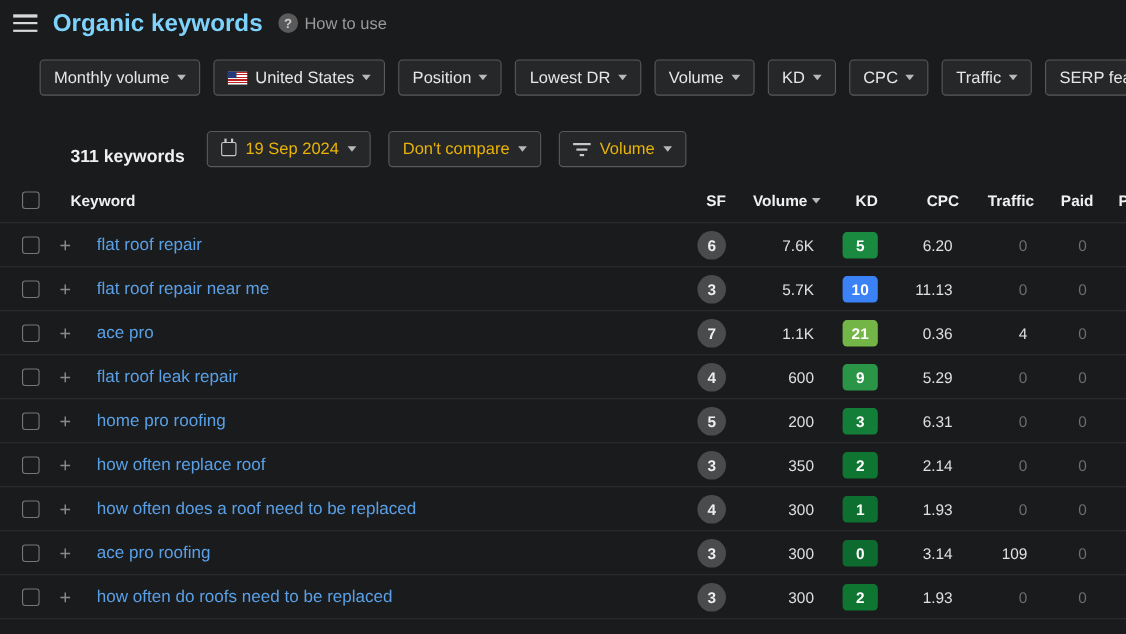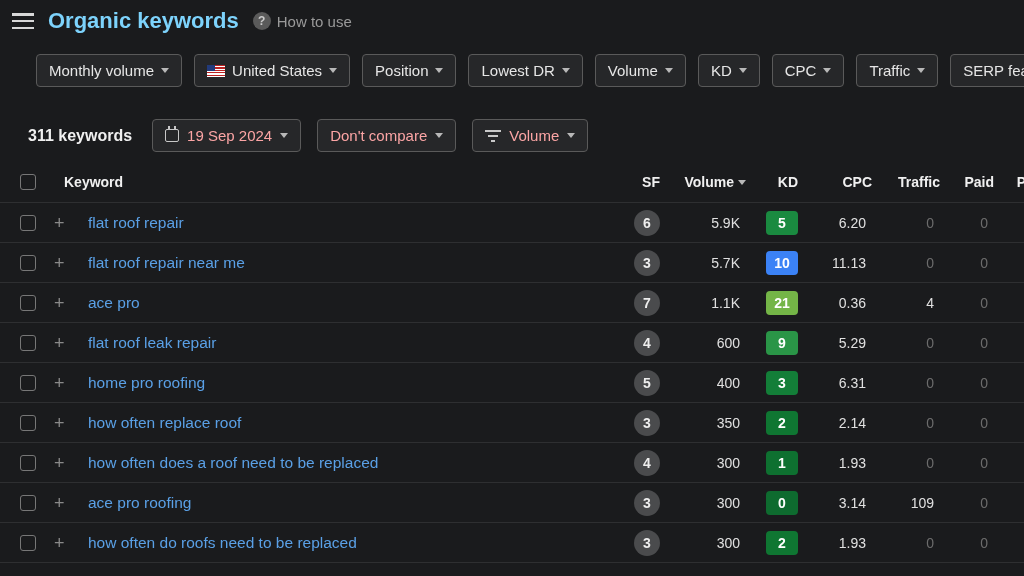--- a/index.html
+++ b/index.html
@@ -28,24 +28,24 @@
   }
   .chip {
     border:1px solid #5a5a5a; border-radius:4px; padding:7px 12px; display:flex; align-items:center; gap:7px;
     color:#e6e6e6; font-size:15px; white-space:nowrap; cursor:pointer; background:#262729;text-align:right;
   }
   .caret { width:0;height:0;border-left:4px solid transparent;border-right:4px solid transparent;border-top:5px solid #b8b8b8;}
   .flag { width:18px; height:12px; display:inline-block; position:relative; overflow:hidden;}
   .flag::before{content:"";position:absolute;inset:0;background:repeating-linear-gradient(#b22 0 1.2px,#fff 1.2px 2.4px);}
   .flag::after{content:"";position:absolute;left:0;top:0;width:8px;height:6px;background:#223a7a;}
   .toolbar {
-    display:flex; align-items:center; gap:16px; padding: 18px 24px 10px 28px;
+    display:flex; align-items:flex-end; gap:16px; padding: 18px 24px 10px 28px; margin-left: 36px;
   }
   .kw-count { font-size:16px; font-weight:700; color:#f0f0f0; margin-right:4px;}
-  .btn { border:1px solid #5a5a5a; border-radius:4px; padding:7px 12px; display:flex; align-items:center; gap:8px; color:#fca5a5; font-size:15px; cursor:pointer; background:#262729;}
+  .btn { border:1px solid #5a5a5a; border-radius:4px; padding:7px 12px; display:flex; align-items:center; gap:8px; color:#eab308; font-size:15px; cursor:pointer; background:#262729;}
   .cal-icon { width:14px; height:13px; border:1.6px solid #c8c8c8; border-radius:2px; position:relative;}
   .cal-icon::before{content:"";position:absolute;top:-4px;left:2px;width:2px;height:4px;background:#c8c8c8;}
   .cal-icon::after{content:"";position:absolute;top:-4px;right:2px;width:2px;height:4px;background:#c8c8c8;}
   .filter-icon{display:inline-block;position:relative;width:16px;height:12px;}
   .filter-icon::before{content:"";position:absolute;left:0;top:0;width:16px;height:2px;background:#c8c8c8;}
   .filter-icon span{position:absolute;left:3px;top:5px;width:10px;height:2px;background:#c8c8c8;}
   .filter-icon::after{content:"";position:absolute;left:6px;top:10px;width:4px;height:2px;background:#c8c8c8;}
   .table { padding: 8px 0 0 0;}
   .thead, .trow {
     display:grid;
@@ -164,21 +164,21 @@
   <div id="rows">
       <div class="trow">
     <div>
           <div class="checkbox"></div>
         </div>
     <div class="plus">+</div>
     <div class="kw-link">flat roof repair</div>
     <div class="right">
           <div class="sf-badge">6</div>
         </div>
-    <div class="num">5.9K</div>
+    <div class="num">7.6K</div>
     <div class="right">
           <div class="kd-badge kd-5">5</div>
         </div>
     <div class="num">6.20</div>
     <div class="num dim">0</div>
     <div class="num dim">0</div>
     <div class="num">81</div>
       </div>
       <div class="trow">
     <div>
@@ -236,21 +236,21 @@
       </div>
       <div class="trow">
     <div>
           <div class="checkbox"></div>
         </div>
     <div class="plus">+</div>
     <div class="kw-link">home pro roofing</div>
     <div class="right">
           <div class="sf-badge">5</div>
         </div>
-    <div class="num">400</div>
+    <div class="num">200</div>
     <div class="right">
           <div class="kd-badge kd-3">3</div>
         </div>
     <div class="num">6.31</div>
     <div class="num dim">0</div>
     <div class="num dim">0</div>
     <div class="num">74</div>
       </div>
       <div class="trow">
     <div>

